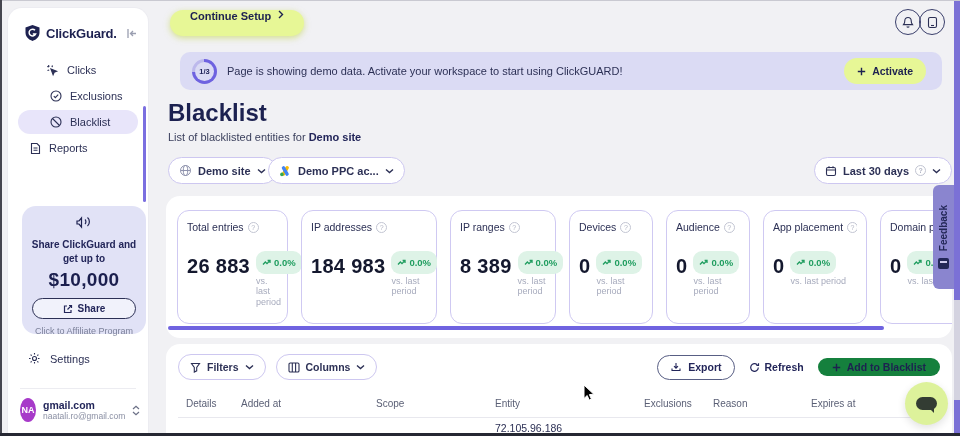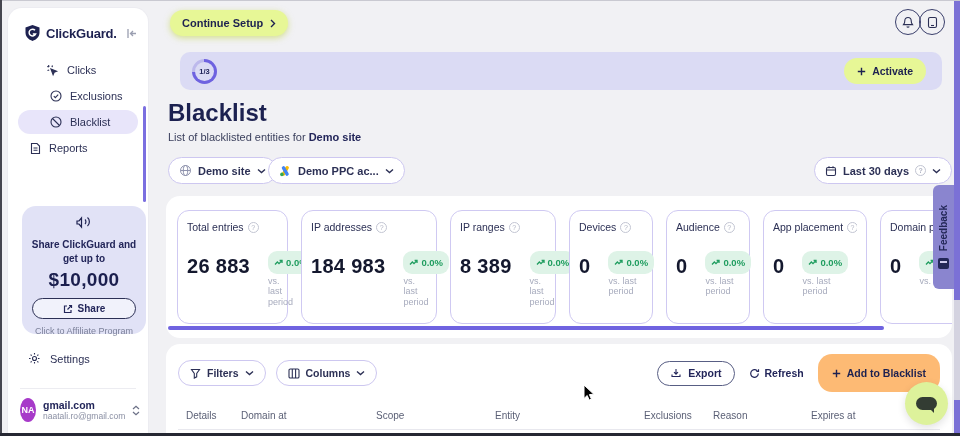--- a/index.html
+++ b/index.html
@@ -40,22 +40,22 @@
     font-size:11px;color:#2c3055;}
   .sb-divider{position:absolute;left:12px;right:12px;top:380px;height:1px;background:#ececf1;}
   .user-row{position:absolute;left:12px;top:390px;width:118px;display:flex;align-items:center;gap:7px;}
   .avatar{width:16px;height:24px;border-radius:50%;background:#a73ac9;color:#fff;font-size:9px;font-weight:700;
     display:flex;align-items:center;justify-content:center;flex:none;}
   .user-name{font-size:10.5px;font-weight:700;color:#23265a;line-height:1.2;}
   .user-email{font-size:8.5px;color:#8a8fa3;white-space:nowrap;}
   .user-caret{margin-left:auto;color:#6b7086;}
 
   
-  .continue-btn{position:absolute;left:170px;top:10px;height:26px;padding:0 12px;border-radius:14px;
-    background:#e7f796;display:flex;align-items:center;gap:7px;font-size:11px;font-weight:700;color:#1d2150;
+  .continue-btn{position:absolute;left:170px;top:10px;height:26px;padding:0 20px;border-radius:14px;
+    background:#e7f796;display:flex;gap:7px;font-size:11px;font-weight:700;color:#1d2150;
     box-shadow:0 2px 6px rgba(190,210,60,.55);cursor:pointer;z-index:6;}
   .icon-circle{position:absolute;top:9px;width:26px;height:26px;border:1px solid #3a3f6b;border-radius:50%;
     display:flex;align-items:center;justify-content:center;color:#2c3055;cursor:pointer;z-index:6;}
   .ic-bell{left:895px;} .ic-book{left:919px;}
 
   
   .demo-banner{position:absolute;left:180px;top:52px;width:762px;height:38px;background:#dbdbf4;
     border-radius:10px;display:flex;align-items:center;padding:0 16px 0 12px;z-index:4;}
   .progress-ring{width:25px;height:25px;border-radius:50%;flex:none;
     background:conic-gradient(#6e62e0 0 75%, #bdb9ec 75% 100%);
@@ -78,41 +78,41 @@
   .pill-ppc{position:absolute;left:268px;top:157px;}
   .pill-date{position:absolute;left:814px;top:157px;}
   .chev-down{color:#2c3055;}
 
   
   .cards-panel{position:absolute;left:166px;top:196px;width:786px;height:142px;background:#fff;
     border-radius:14px;padding:14px 11px;display:flex;gap:13px;overflow:hidden;}
   .stat-card{border:1px solid #cfc9f2;border-radius:12px;padding:10px 9px;flex:none;background:#fff;}
   .w0{width:111px;} .w1{width:136px;} .w2{width:106px;} .w3{width:84px;} .w4{width:84px;} .w5{width:104px;} .w6{width:120px;}
   .stat-label{display:flex;align-items:center;gap:4px;font-size:10.5px;color:#2c3055;white-space:nowrap;overflow:hidden;}
-  .stat-body{display:flex;align-items:flex-start;gap:18px;margin-top:18px;}
+  .stat-body{display:flex;align-items:flex-start;gap:6px;margin-top:18px;}
   .stat-value{font-size:20px;font-weight:700;color:#14182e;letter-spacing:.3px;line-height:1;margin-top:5px;white-space:nowrap;}
   .stat-right{display:flex;flex-direction:column;gap:2px;min-width:0;}
   .delta-badge{display:inline-flex;align-items:center;gap:3px;background:#def3e7;color:#1f9d5f;
     font-size:9.5px;font-weight:700;border-radius:9px;padding:6px 6px;white-space:nowrap;align-self:flex-start;}
   .vs-text{font-size:9px;color:#a7abbd;line-height:1.15;white-space:normal;}
   .info-dot{width:11px;height:11px;border:1px solid #c2c5d2;border-radius:50%;color:#b2b5c4;font-size:7px;
     display:inline-flex;align-items:center;justify-content:center;flex:none;}
   .cards-scroll{position:absolute;left:168px;top:326px;width:716px;height:4px;background:#6f63e0;border-radius:2px;z-index:6;}
 
   
   .table-panel{position:absolute;left:166px;top:344px;width:786px;height:92px;background:#fff;
     border-radius:14px 14px 0 0;padding:10px 12px;}
   .toolbar{display:flex;align-items:center;}
   .tb-pill{height:26px;border:1px solid #cdc7f0;border-radius:14px;background:#fff;display:inline-flex;
     align-items:center;gap:6px;padding:0 11px;font-size:10.5px;font-weight:700;color:#2c3055;cursor:pointer;margin-right:10px;}
   .export-pill{margin-left:auto;border:1px solid #585e84;height:25px;border-radius:14px;display:inline-flex;
     align-items:center;gap:6px;padding:0 12px;font-size:10.5px;font-weight:700;color:#23265a;cursor:pointer;}
   .refresh-btn{display:inline-flex;align-items:center;gap:5px;font-size:10.5px;font-weight:700;color:#23265a;
     margin:0 14px;cursor:pointer;}
-  .add-btn{height:38px;padding:0 14px;border-radius:14px;background:#fdba74;display:inline-flex;
+  .add-btn{height:18px;padding:0 14px;border-radius:14px;background:#15803d;display:inline-flex;
     align-items:center;gap:6px;font-size:10.5px;font-weight:700;color:#1d2150;cursor:pointer;}
   .thead{position:relative;height:14px;margin-top:18px;font-size:10px;color:#5a5f75;}
   .thead span{position:absolute;top:0;white-space:nowrap;}
   .thead-divider{margin-top:5px;height:1px;background:#e8e8ee;}
   .partial-row{position:relative;height:12px;font-size:10.5px;color:#2c3055;text-align:right;}
   .partial-row span{position:absolute;top:4px;}
 
   
   .feedback-tab{position:absolute;right:6px;top:185px;width:21px;height:104px;background:#8a85cf;
     border-radius:6px 0 0 6px;display:flex;flex-direction:column;align-items:center;justify-content:center;
@@ -268,20 +268,21 @@
         <rect x="1.5" y="1.5" width="8" height="10" rx="1.6"></rect>
         <path d="M4 9.5h3"></path>
       </svg>
   </span>
 </div>
 
 <div class="demo-banner">
   <div class="progress-ring">
     <div class="progress-inner">1/3</div>
   </div>
+  <span class="banner-msg">Page is showing demo data. Activate your workspace to start using ClickGUARD!</span>
   <div class="activate-btn">
     <span>
       <svg width="9" height="9" viewBox="0 0 9 9" stroke="#1d2150" stroke-width="1.4" fill="none">
           <path d="M4.5 .8v7.4M.8 4.5h7.4"></path>
         </svg>
     </span>
     <span>Activate</span>
   </div>
 </div>
 
@@ -536,21 +537,21 @@
         <svg width="9" height="9" viewBox="0 0 9 9" stroke="#1d2150" stroke-width="1.4" fill="none">
             <path d="M4.5 .8v7.4M.8 4.5h7.4"></path>
           </svg>
       </span>
       <span>Add to Blacklist</span>
     </div>
   </div>
 
   <div class="thead">
     <span style="left:8px">Details</span>
-    <span style="left:63px">Domain at</span>
+    <span style="left:63px">Added at</span>
     <span style="left:198px">Scope</span>
     <span style="left:317px">Entity</span>
     <span style="left:466px">Exclusions</span>
     <span style="left:535px">Reason</span>
     <span style="left:633px">Expires at</span>
   </div>
   <div class="thead-divider"></div>
   <div class="partial-row">
     <span style="left:317px">72.105.96.186</span>
   </div>

